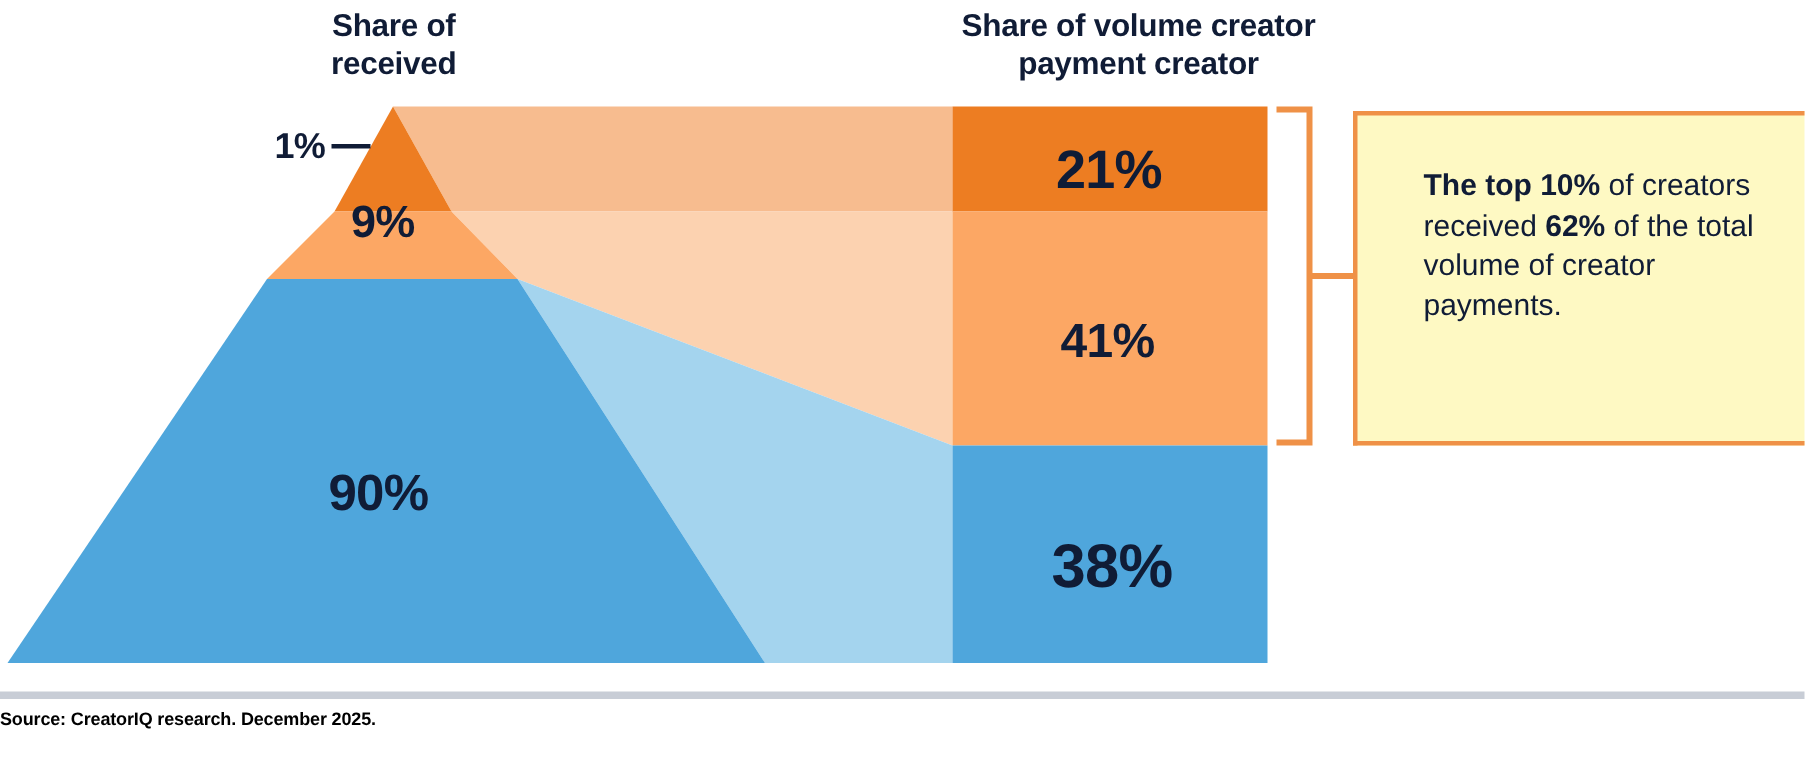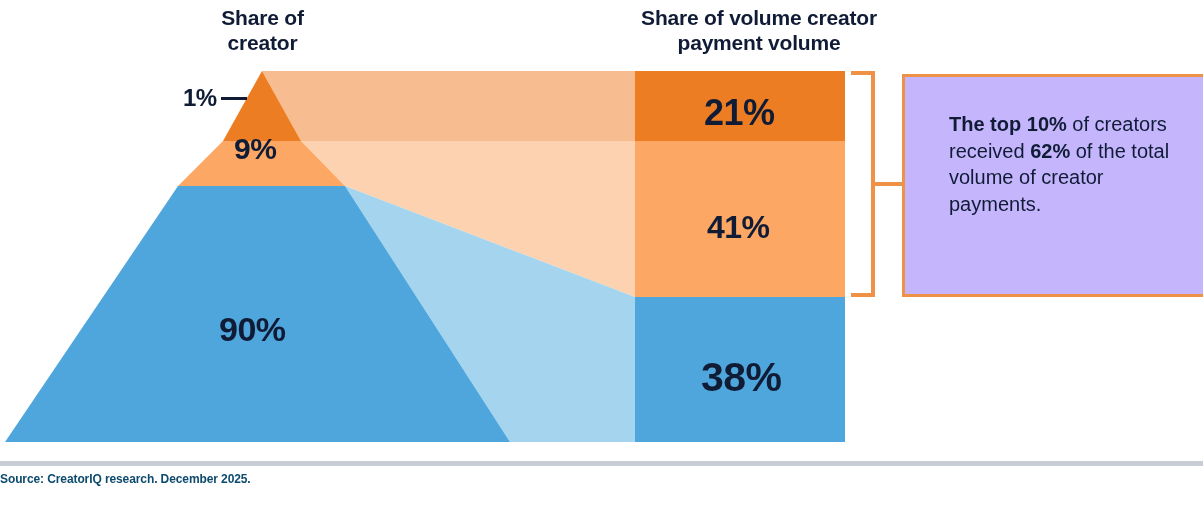--- a/index.html
+++ b/index.html
@@ -80,21 +80,21 @@
     left: 701px;
     top: 354px;
     font-size: 41px;
   }
   #callout-box {
     position: absolute;
     left: 902px;
     top: 74px;
     width: 301px;
     height: 223px;
-    background: #c4b5fd;
+    background: #fef9c3;
     border: 3px solid #ef9147;
     border-right: none;
     box-sizing: border-box;
     text-decoration: underline;
   }
   #callout-text {
     position: absolute;
     left: 44px;
     top: 34px;
     width: 245px;
@@ -110,21 +110,21 @@
     width: 1203px;
     height: 5px;
     background: #c8cdd6;
   }
   #source-note {
     position: absolute;
     left: 0;
     top: 472px;
     font-size: 12px;
     font-weight: bold;
-    color: #0c4a6e;
+    color: #000000;
     letter-spacing: -0.1px;
   }
 </style>
 </head>
 <body>
 
 <div id="stage">
 
   <svg id="figure-svg" width="1203" height="515" viewBox="0 0 1203 515">
 
@@ -147,26 +147,26 @@
     <rect x="635" y="297" width="210" height="145" fill="#4fa6dc"></rect>
 
     <g fill="none" stroke="#ef9147" stroke-width="4">
       <path d="M 851 73 L 873 73 L 873 295 L 851 295"></path>
       <path d="M 873 184 L 902 184"></path>
     </g>
   </svg>
 
   <div class="hdr" id="header-creators">
     <div>Share of</div>
-    <div>creator</div>
+    <div>received</div>
   </div>
 
   <div class="hdr" id="header-volume">
     <div>Share of volume creator</div>
-    <div>payment volume</div>
+    <div>payment creator</div>
   </div>
 
   <div class="pct-label" id="label-1">
     <span>1%</span><span style="display:inline-block;width:26px;height:3px;background:#101c36;vertical-align:middle;margin-left:4px;margin-bottom:3px;"></span>
   </div>
 
   <div class="pct-label" id="label-9">9%</div>
   <div class="pct-label" id="label-90">90%</div>
 
   <div class="pct-label" id="label-21">21%</div>

